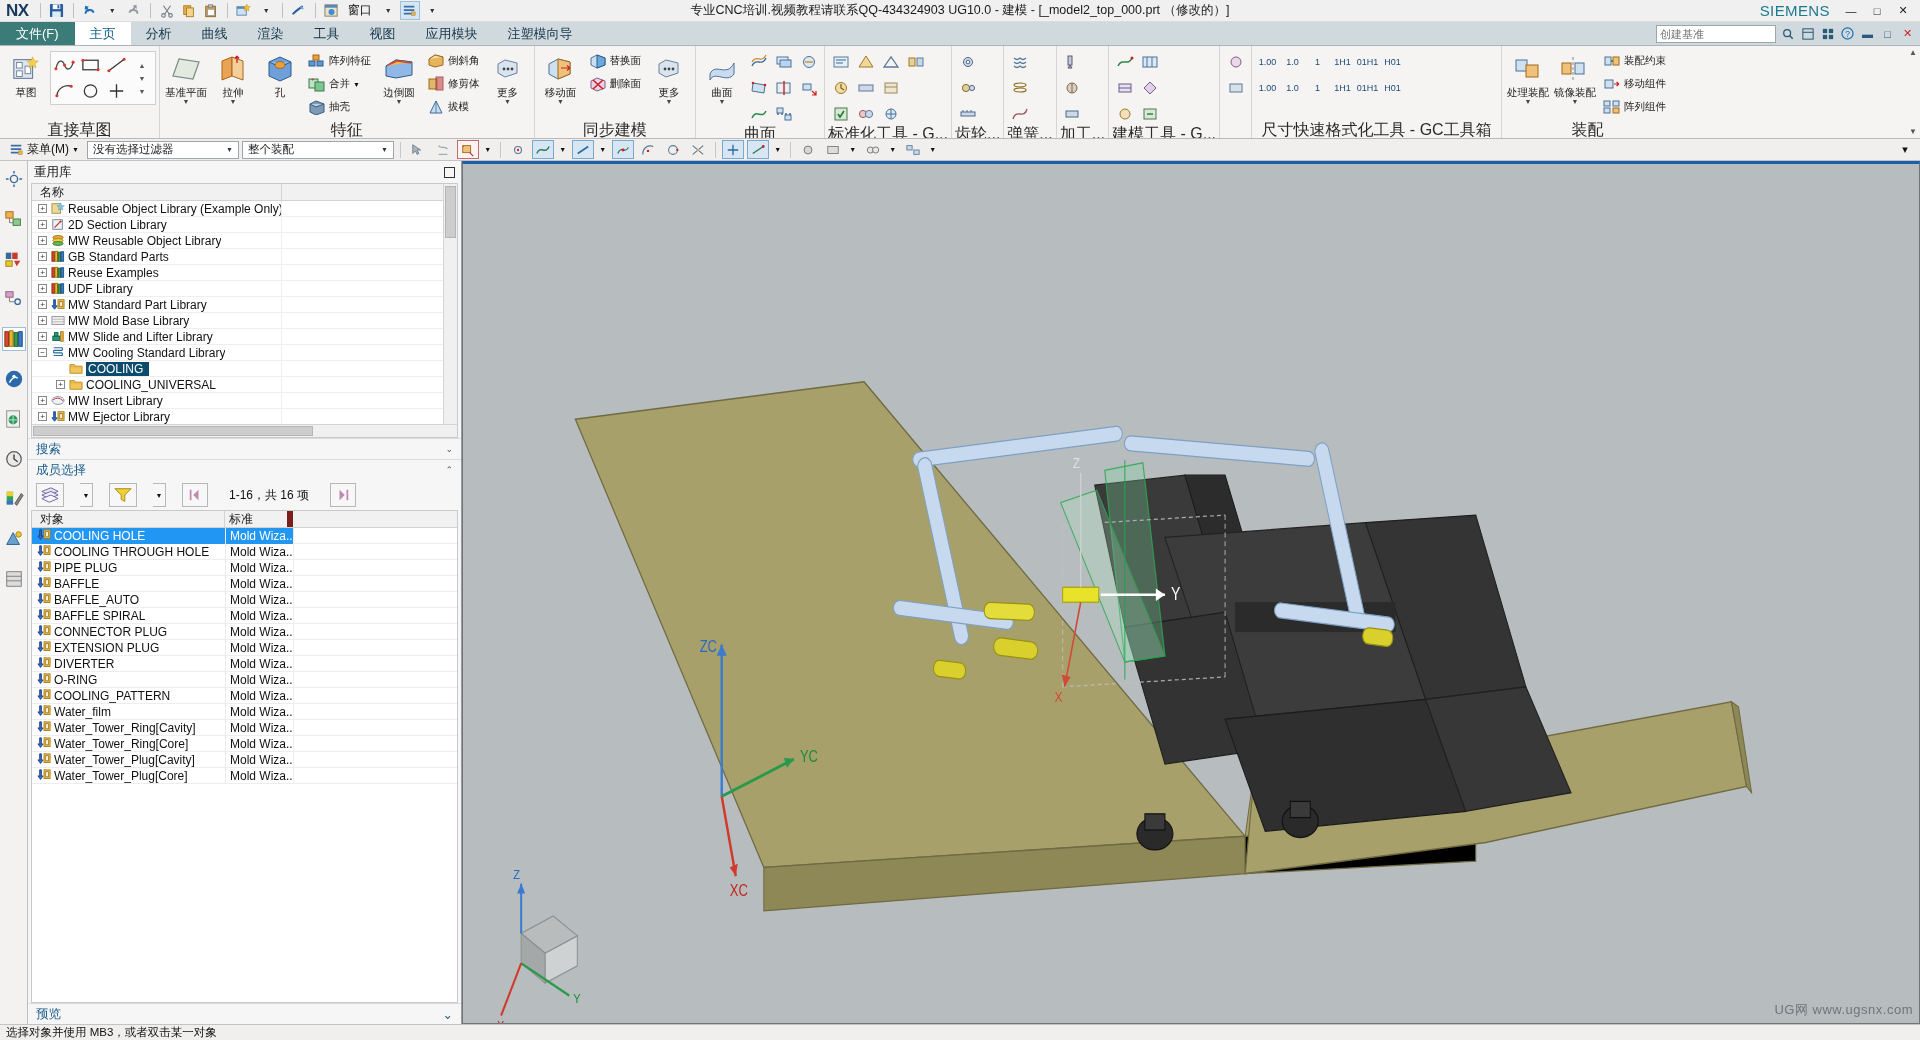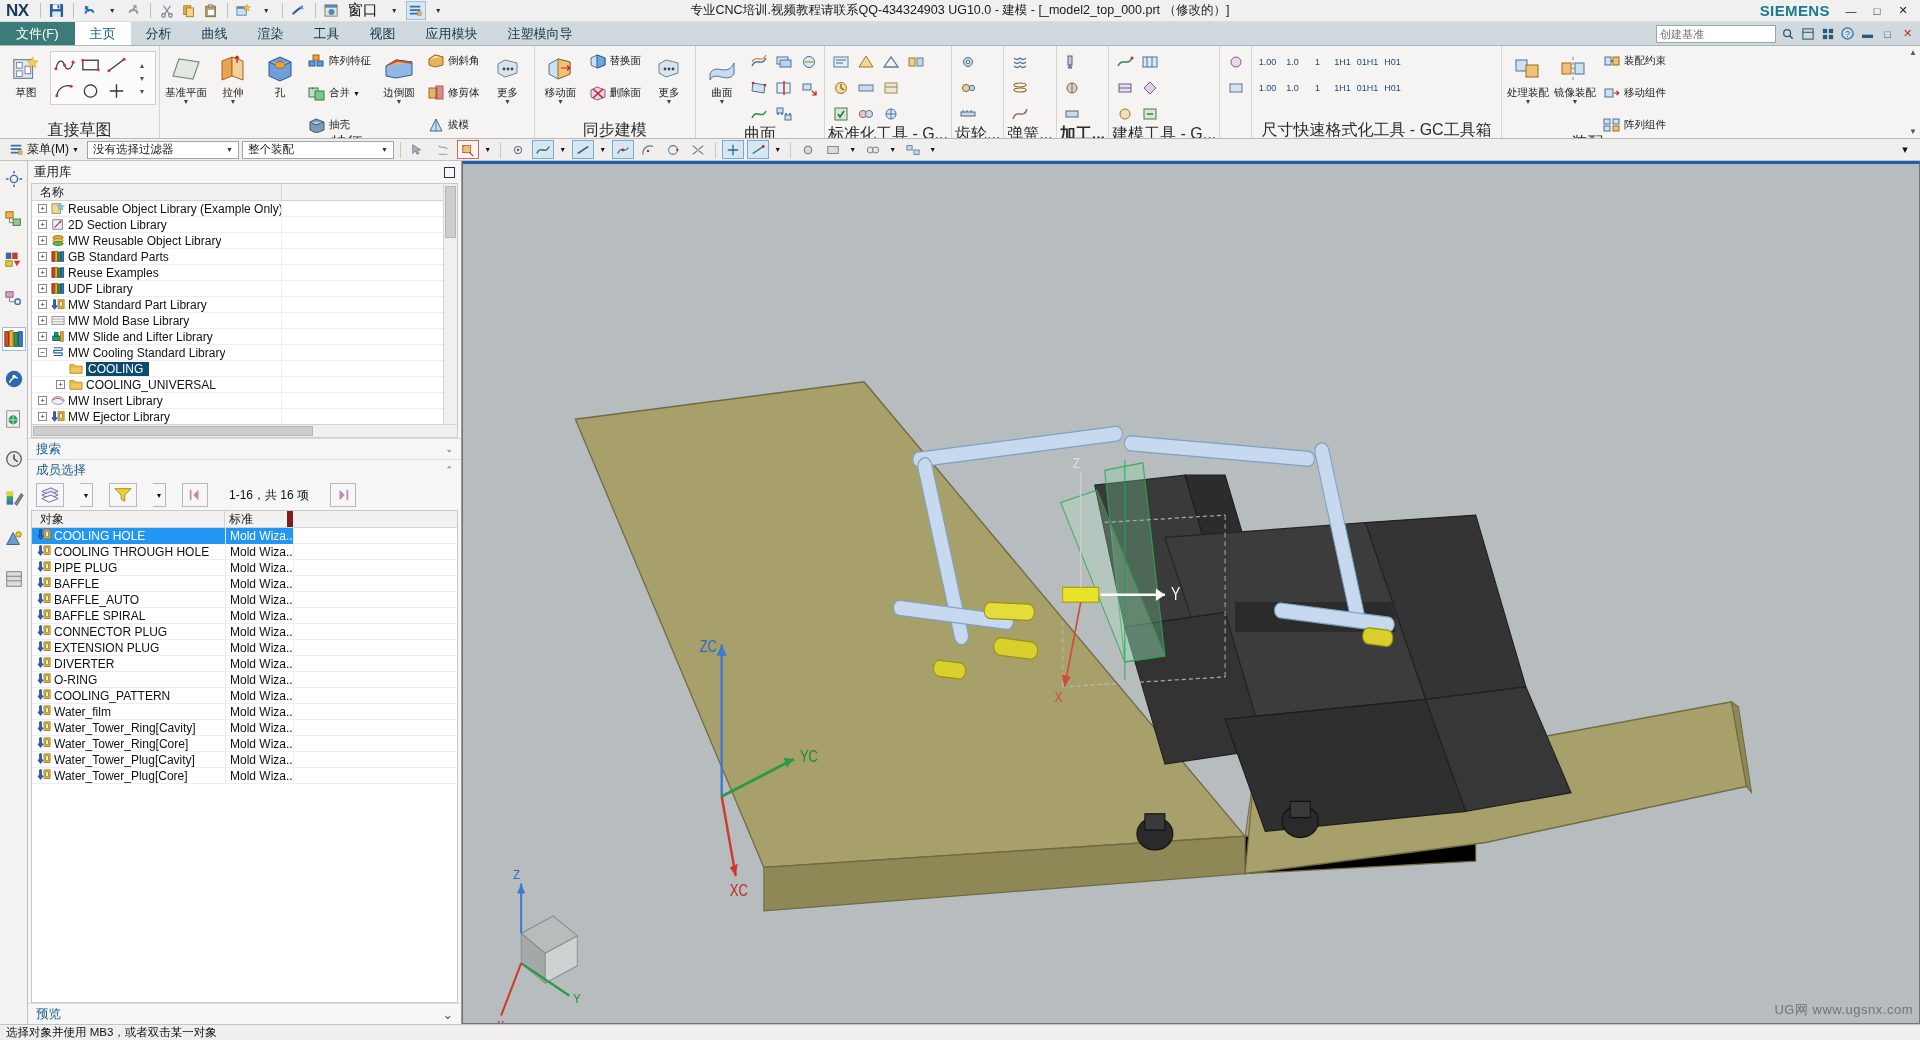--- a/index.html
+++ b/index.html
@@ -19,21 +19,21 @@
   .vsep{ width:1px; height:15px; background:#c0c0c0; margin:0 4px; }
   .qbtn{ width:20px; height:19px; display:flex; align-items:center; justify-content:center;
          cursor:pointer; border:1px solid transparent; font-size:13px; }
   .qbtn.active{ border:1px solid #9dbfd8; background:#d6e6f4; }
   .qbtn .carrot{ font-size:7px; color:#333; margin-left:1px;}
   .title-center{
     position:absolute; left:0; right:0; text-align:center; font-size:12.5px;
     color:#1a1a1a; pointer-events:none;
   }
   .title-right{ margin-left:auto; display:flex; align-items:center; padding-right:4px; gap:8px;}
-  .siemens{ color:#1b7a8c; font-size:15px; font-weight:bold; letter-spacing:0.4px;}
+  .siemens{ color:#1b7a8c; font-size:15px; font-weight:normal; letter-spacing:0.4px;}
   .wbtns{ display:flex; gap:0px; }
   .wbtn{ width:26px; height:20px; display:flex; align-items:center; justify-content:center;
          font-size:11px; color:#222; cursor:pointer;}
 
   
   .tabrow{
     height:24px; background:#cfd9de; display:flex; align-items:stretch;
     position:relative; border-bottom:1px solid #a8b6bd;
   }
   .tab-file{
@@ -62,21 +62,21 @@
   }
   .rgroup{ display:flex; flex-direction:column; border-right:1px solid #d5d5d5;
            padding:2px 3px 0 3px; position:relative; }
   .rgroup-body{ display:flex; align-items:flex-start; flex:1; gap:1px;}
   .bigbtn{ width:46px; display:flex; flex-direction:column; align-items:center;
            padding-top:2px; cursor:pointer; border:1px solid transparent;}
   .bigbtn .glyph{ height:36px; display:flex; align-items:center; justify-content:center; }
   .bigbtn .lbl{ font-size:10.5px; color:#222; text-align:center; line-height:11px;
                 white-space:nowrap;}
   .bigbtn .dd{ font-size:7px; color:#444; height:8px; line-height:8px;}
-  .smallcol{ display:flex; flex-direction:column; gap:10px; padding-top:2px;}
+  .smallcol{ display:flex; flex-direction:column; gap:1px; padding-top:2px;}
   .smallbtn{ display:flex; align-items:center; gap:3px; padding:1px 3px; cursor:pointer;
              border:1px solid transparent; height:22px;}
   .smallbtn .lbl{ font-size:10.5px; color:#222; white-space:nowrap; }
   .iconbtn{ width:24px; height:24px; display:flex; align-items:center; justify-content:center;
             cursor:pointer; border:1px solid transparent;}
   .sketchgrid{ display:grid; grid-template-columns:repeat(4,26px); grid-template-rows:26px 26px;
                border:1px solid #cfcfcf; background:#fbfbfb; margin-top:3px;}
   .sketchgrid > div{ display:flex; align-items:center; justify-content:center; cursor:pointer;}
   .spinners{ display:flex; flex-direction:column; justify-content:center; gap:6px;
              padding:0 2px; font-size:7px; color:#555; }
@@ -264,21 +264,21 @@
         </svg>
     </div>
     <div class="vsep"></div>
     <div class="qbtn">
       <svg width="15" height="15" viewBox="0 0 16 16">
           <rect x="1" y="2" width="13" height="12" fill="#e8e2d0" stroke="#8a7d5a"></rect>
           <rect x="1" y="2" width="13" height="3" fill="#5a87b5"></rect>
           <circle cx="8" cy="9.5" r="3.2" fill="#3f8fd0"></circle>
         </svg>
     </div>
-    <div class="qbtn" style="width:auto;padding:0 3px;font-size:15px;">窗口</div>
+    <div class="qbtn" style="width:auto;padding:0 3px;font-size:12px;">窗口</div>
     <div class="qbtn">
         <span class="carrot">▼</span>
       </div>
     <div class="qbtn active">
       <svg width="15" height="14" viewBox="0 0 16 16">
           <rect x="1.5" y="2" width="12" height="2" fill="#3b6ea5"></rect>
           <rect x="1.5" y="6" width="12" height="2" fill="#3b6ea5"></rect>
           <rect x="1.5" y="10" width="9" height="2" fill="#3b6ea5"></rect>
           <rect x="10.5" y="9" width="4" height="4" fill="#e8b04a" stroke="#a8781f" stroke-width=".5"></rect>
         </svg>
@@ -774,21 +774,21 @@
             </svg>
           </div>
         <div class="iconbtn">
             <svg width="18" height="16" viewBox="0 0 18 16">
               <rect x="3" y="5" width="12" height="6" fill="#cfd8e8" stroke="#4a6a8a"></rect>
             </svg>
           </div>
       </div>
     </div>
     <div class="grouplabel-row">
-        <div class="gl" style="width:100%;font-weight:bold;">加工...</div>
+        <div class="gl" style="width:100%;">加工...</div>
       </div>
   </div>
 
   <div class="rgroup">
     <div class="rgroup-body">
       <div class="igrid">
         <div class="iconbtn">
             <svg width="18" height="16" viewBox="0 0 18 16">
               <path d="M2 12 C6 3, 12 13, 16 4" stroke="#2a8a4a" stroke-width="1.5" fill="none"></path>
               <circle cx="16" cy="4" r="1.5" fill="#c22"></circle>

